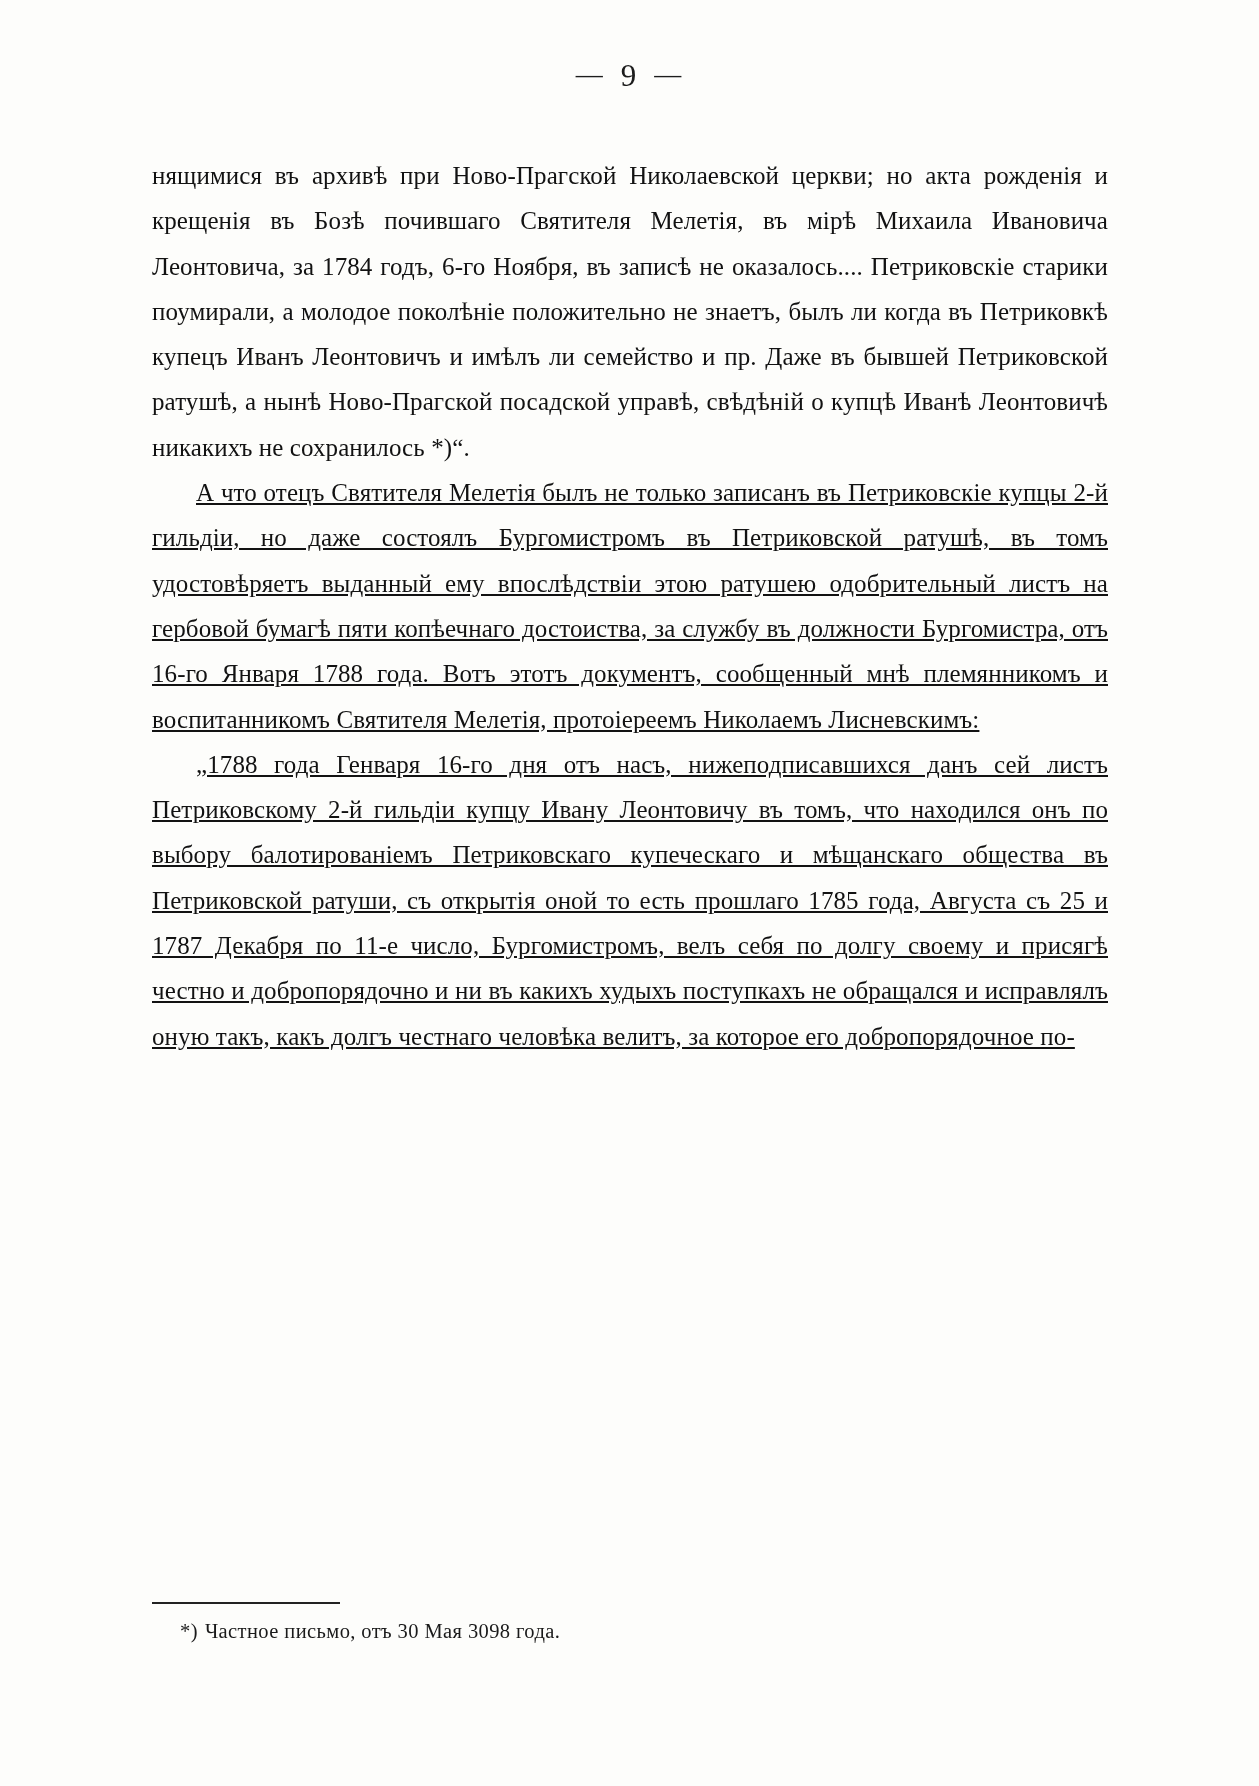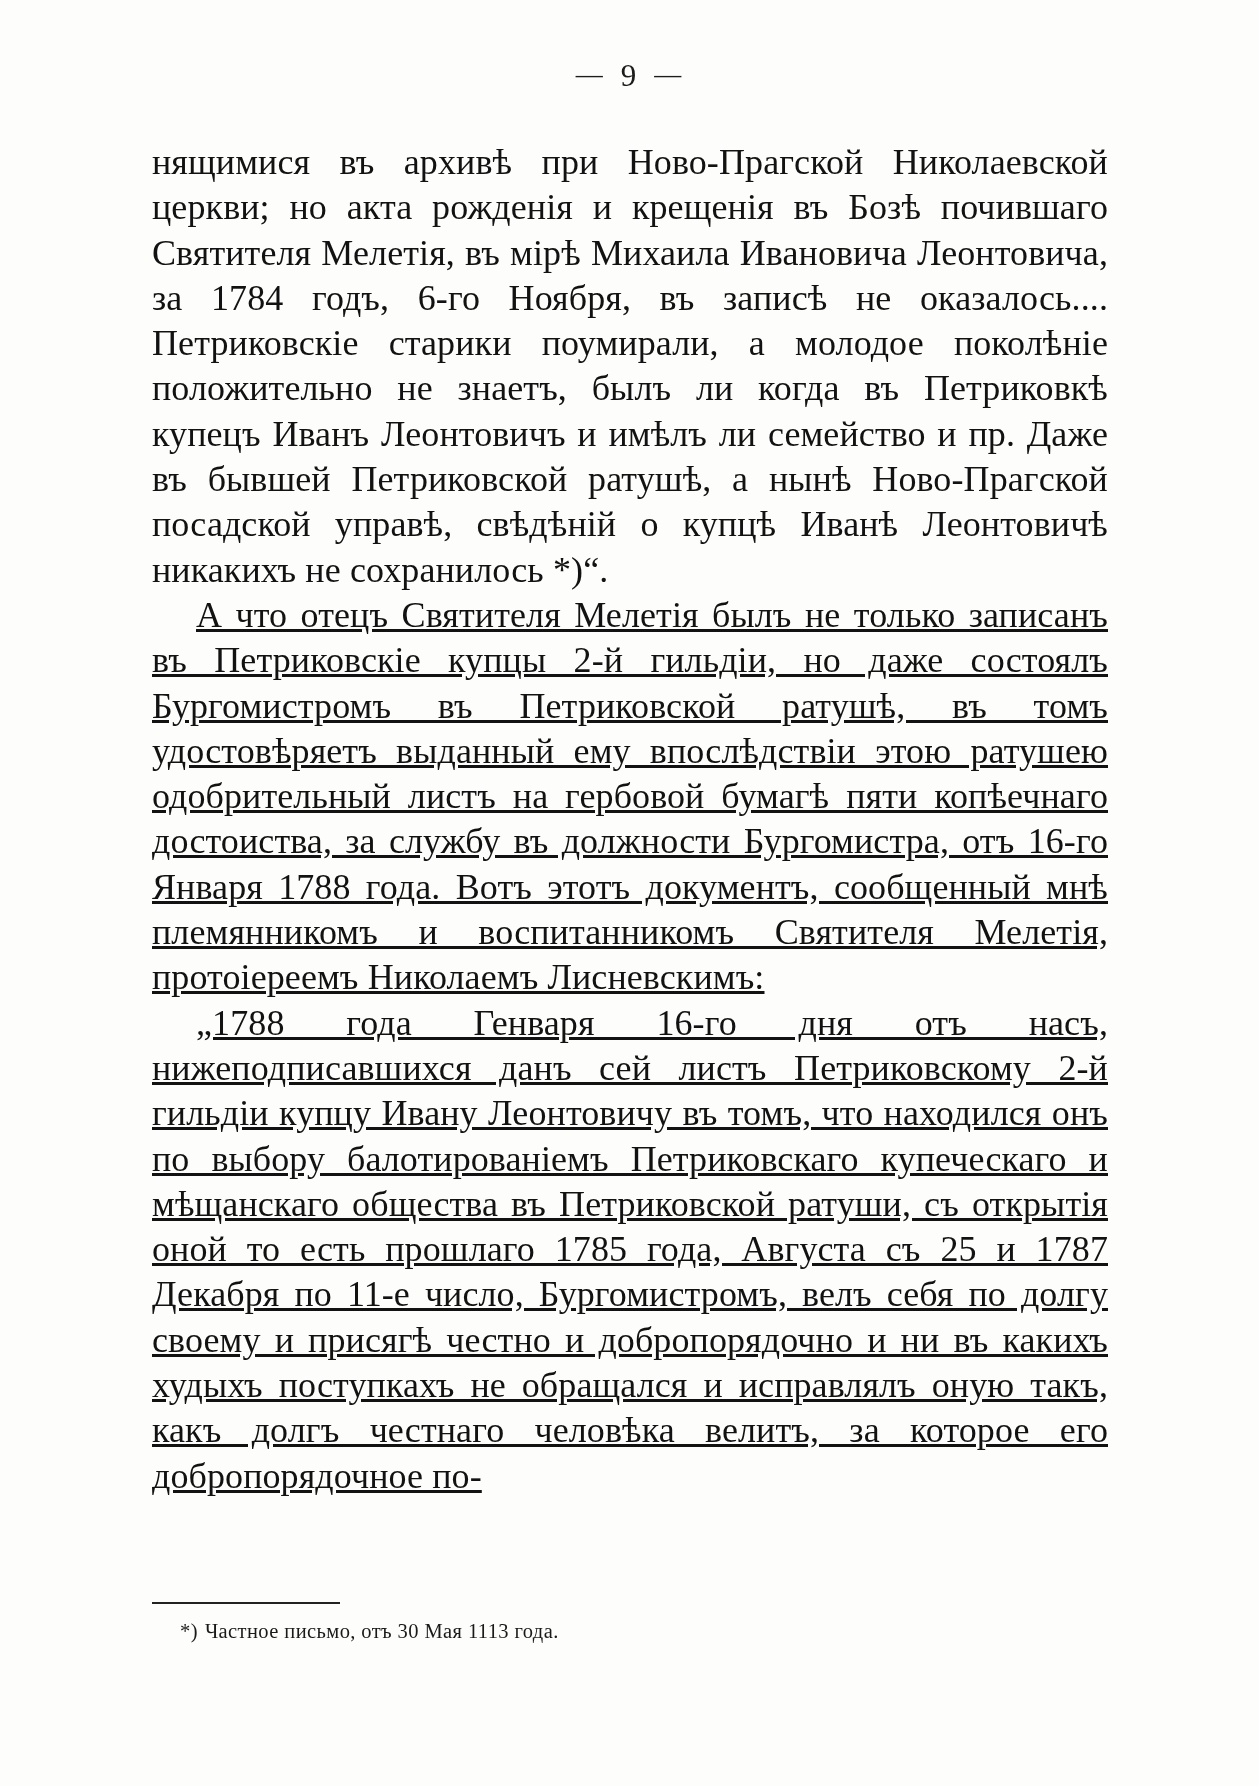--- a/index.html
+++ b/index.html
@@ -38,22 +38,22 @@
     font-size: 27px;
     vertical-align: 3px;
   }
   .body-text {
     position: absolute;
     top: 140px;
     left: 152px;
     width: 956px;
   }
   p.para {
-    margin: 0 0 0 0;
-    font-size: 36px;
+    margin: 13px 0 0 0;
+    font-size: 25px;
     line-height: 45.3px;
     text-align: justify;
     text-justify: inter-word;
     color: #121212;
     letter-spacing: 0.1px;
   }
   p.para.indent {
     text-indent: 44px;
   }
   p.para + p.para {
@@ -93,16 +93,16 @@
 
   <div class="body-text">
     <p class="para">нящимися въ архивѣ при Ново-Прагской Николаевской церкви; но акта рожденія и крещенія въ Бозѣ почившаго Святителя Мелетія, въ мірѣ Михаила Ивановича Леонтовича, за 1784 годъ, 6-го Ноября, въ записѣ не оказалось.... Петриковскіе старики поумирали, а молодое поколѣніе положительно не знаетъ, былъ ли когда въ Петриковкѣ купецъ Иванъ Леонтовичъ и имѣлъ ли семейство и пр. Даже въ бывшей Петриковской ратушѣ, а нынѣ Ново-Прагской посадской управѣ, свѣдѣній о купцѣ Иванѣ Леонтовичѣ никакихъ не сохранилось *)“.</p>
     <p class="para indent">А что отецъ Святителя Мелетія былъ не только записанъ въ Петриковскіе купцы 2-й гильдіи, но даже состоялъ Бургомистромъ въ Петриковской ратушѣ, въ томъ удостовѣряетъ выданный ему впослѣдствіи этою ратушею одобрительный листъ на гербовой бумагѣ пяти копѣечнаго достоиства, за службу въ должности Бургомистра, отъ 16-го Января 1788 года. Вотъ этотъ документъ, сообщенный мнѣ племянникомъ и воспитанникомъ Святителя Мелетія, протоіереемъ Николаемъ Лисневскимъ:</p>
     <p class="para indent">„1788 года Генваря 16-го дня отъ насъ, нижеподписавшихся данъ сей листъ Петриковскому 2-й гильдіи купцу Ивану Леонтовичу въ томъ, что находился онъ по выбору балотированіемъ Петриковскаго купеческаго и мѣщанскаго общества въ Петриковской ратуши, съ открытія оной то есть прошлаго 1785 года, Августа съ 25 и 1787 Декабря по 11-е число, Бургомистромъ, велъ себя по долгу своему и присягѣ честно и добропорядочно и ни въ какихъ худыхъ поступкахъ не обращался и исправлялъ оную такъ, какъ долгъ честнаго человѣка велитъ, за которое его добропорядочное по-</p>
   </div>
 
   <div class="footnote-rule"></div>
 
   <div class="footnote">
-    <span class="marker">*)</span><span>Частное письмо, отъ 30 Мая 1113 года.</span>
+    <span class="marker">*)</span><span>Частное письмо, отъ 30 Мая 3098 года.</span>
   </div>
 
 </div>
 
 </body></html>

